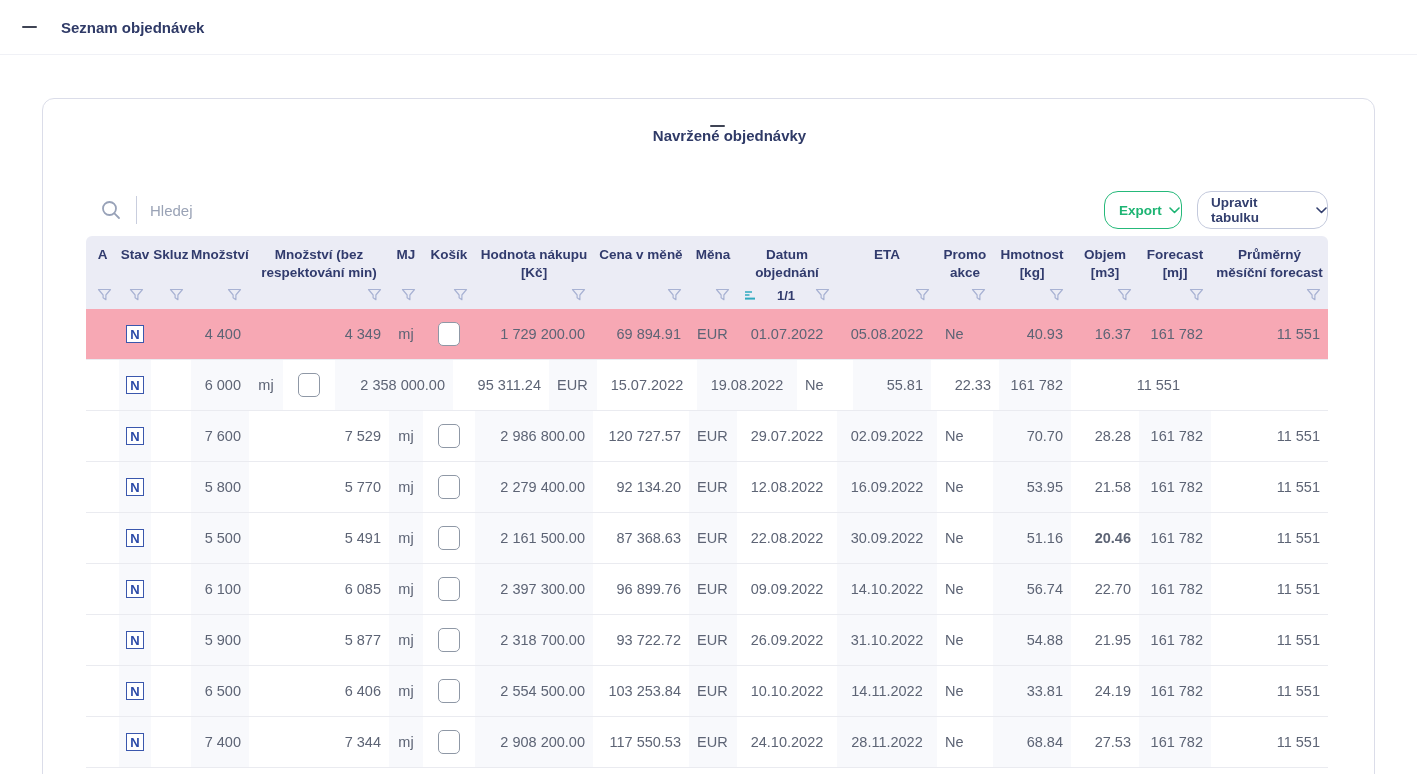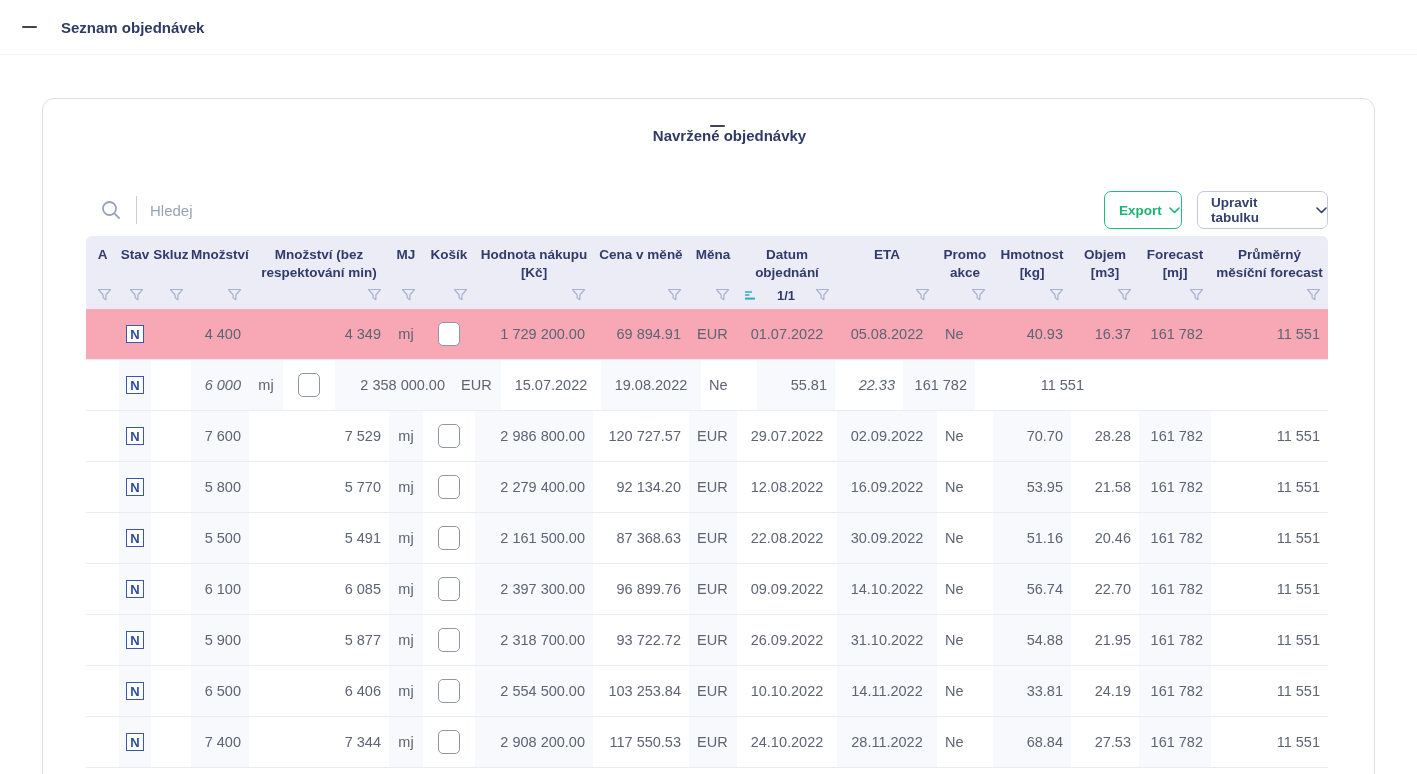--- a/index.html
+++ b/index.html
@@ -21,21 +21,21 @@
   
   .table-block { margin-left:43px; margin-top:40px; width:1242px; }
   .toolbar { height:52px; display:flex; align-items:center; }
   .search-wrap { display:flex; align-items:center; flex:1 1 auto; }
   .search-icon { margin-left:14px; flex:0 0 auto; display:flex; }
   .search-div { width:1px; height:28px; background:#c9cede; margin-left:14px; }
   .search-input { border:none; outline:none; font-size:15px; color:#3c465f;
     margin-left:13px; width:300px; background:transparent;
     font-family:"Liberation Sans", sans-serif; }
   .search-input::placeholder { color:#9aa3b6; }
-  .btn { height:38px; border-radius:7px; background:#fff; display:flex; align-items:center;
+  .btn { height:38px; border-radius:14px; background:#fff; display:flex; align-items:center;
     justify-content:center; font-size:13.5px; font-weight:700; cursor:pointer;padding-left:13px; }
   .btn-export { width:78px; border:1px solid #25b97a; color:#1db473; margin-right:15px; }
   .btn-edit { width:131px; border:1px solid #c3c9dc; color:#333f6e; }
   .btn .chev { margin-left:7px; display:flex; }
 
   
   .thead { background:#ebecf5; border-radius:6px 6px 0 0; }
   .trow { display:flex; width:1242px; }
   .h-cell { display:flex; justify-content:center; align-items:flex-start; text-align:center;
     padding-top:10px; font-size:13.5px; font-weight:700; color:#313b6d; line-height:1.3; }
@@ -310,32 +310,33 @@
           <div class="b-cell al-r" style="width: 68px;">16.37</div>
           <div class="b-cell al-r" style="width: 72px;">161 782</div>
           <div class="b-cell al-r" style="width: 117px;">11 551</div>
         </div>
         <div class="b-row">
           <div class="b-cell al-c" style="width: 33px;"></div>
           <div class="b-cell al-c tint" style="width: 32px;">
             <div class="n-icon">N</div>
           </div>
           <div class="b-cell al-c" style="width: 40px;"></div>
-          <div class="b-cell al-r tint" style="width: 58px; font-style: italic;">6 000</div>
+          <div class="b-cell al-r tint" style="width: 58px;">6 000</div>
           <div class="b-cell al-c tint" style="width: 34px;">mj</div>
           <div class="b-cell al-c" style="width: 52px;">
             <div class="checkbox"></div>
           </div>
           <div class="b-cell al-r tint" style="width: 118px;">2 358 000.00</div>
+          <div class="b-cell al-r" style="width: 96px;">95 311.24</div>
           <div class="b-cell al-l tint" style="width: 48px;">EUR</div>
           <div class="b-cell al-c" style="width: 100px;">15.07.2022</div>
           <div class="b-cell al-c tint" style="width: 100px;">19.08.2022</div>
           <div class="b-cell al-l" style="width: 56px;">Ne</div>
           <div class="b-cell al-r tint" style="width: 78px;">55.81</div>
-          <div class="b-cell al-r" style="width: 68px; font-style: italic;">22.33</div>
+          <div class="b-cell al-r" style="width: 68px;">22.33</div>
           <div class="b-cell al-r tint" style="width: 72px;">161 782</div>
           <div class="b-cell al-r" style="width: 117px;">11 551</div>
         </div>
         <div class="b-row">
           <div class="b-cell al-c" style="width: 33px;"></div>
           <div class="b-cell al-c tint" style="width: 32px;">
             <div class="n-icon">N</div>
           </div>
           <div class="b-cell al-c" style="width: 40px;"></div>
           <div class="b-cell al-r tint" style="width: 58px;">7 600</div>
@@ -390,21 +391,21 @@
           <div class="b-cell al-c" style="width: 52px;">
             <div class="checkbox"></div>
           </div>
           <div class="b-cell al-r tint" style="width: 118px;">2 161 500.00</div>
           <div class="b-cell al-r" style="width: 96px;">87 368.63</div>
           <div class="b-cell al-l tint" style="width: 48px;">EUR</div>
           <div class="b-cell al-c" style="width: 100px;">22.08.2022</div>
           <div class="b-cell al-c tint" style="width: 100px;">30.09.2022</div>
           <div class="b-cell al-l" style="width: 56px;">Ne</div>
           <div class="b-cell al-r tint" style="width: 78px;">51.16</div>
-          <div class="b-cell al-r" style="width: 68px;">20.46</div>
+          <div class="b-cell al-r" style="width: 68px; font-weight: bold;">20.46</div>
           <div class="b-cell al-r tint" style="width: 72px;">161 782</div>
           <div class="b-cell al-r" style="width: 117px;">11 551</div>
         </div>
         <div class="b-row">
           <div class="b-cell al-c" style="width: 33px;"></div>
           <div class="b-cell al-c tint" style="width: 32px;">
             <div class="n-icon">N</div>
           </div>
           <div class="b-cell al-c" style="width: 40px;"></div>
           <div class="b-cell al-r tint" style="width: 58px;">6 100</div>

